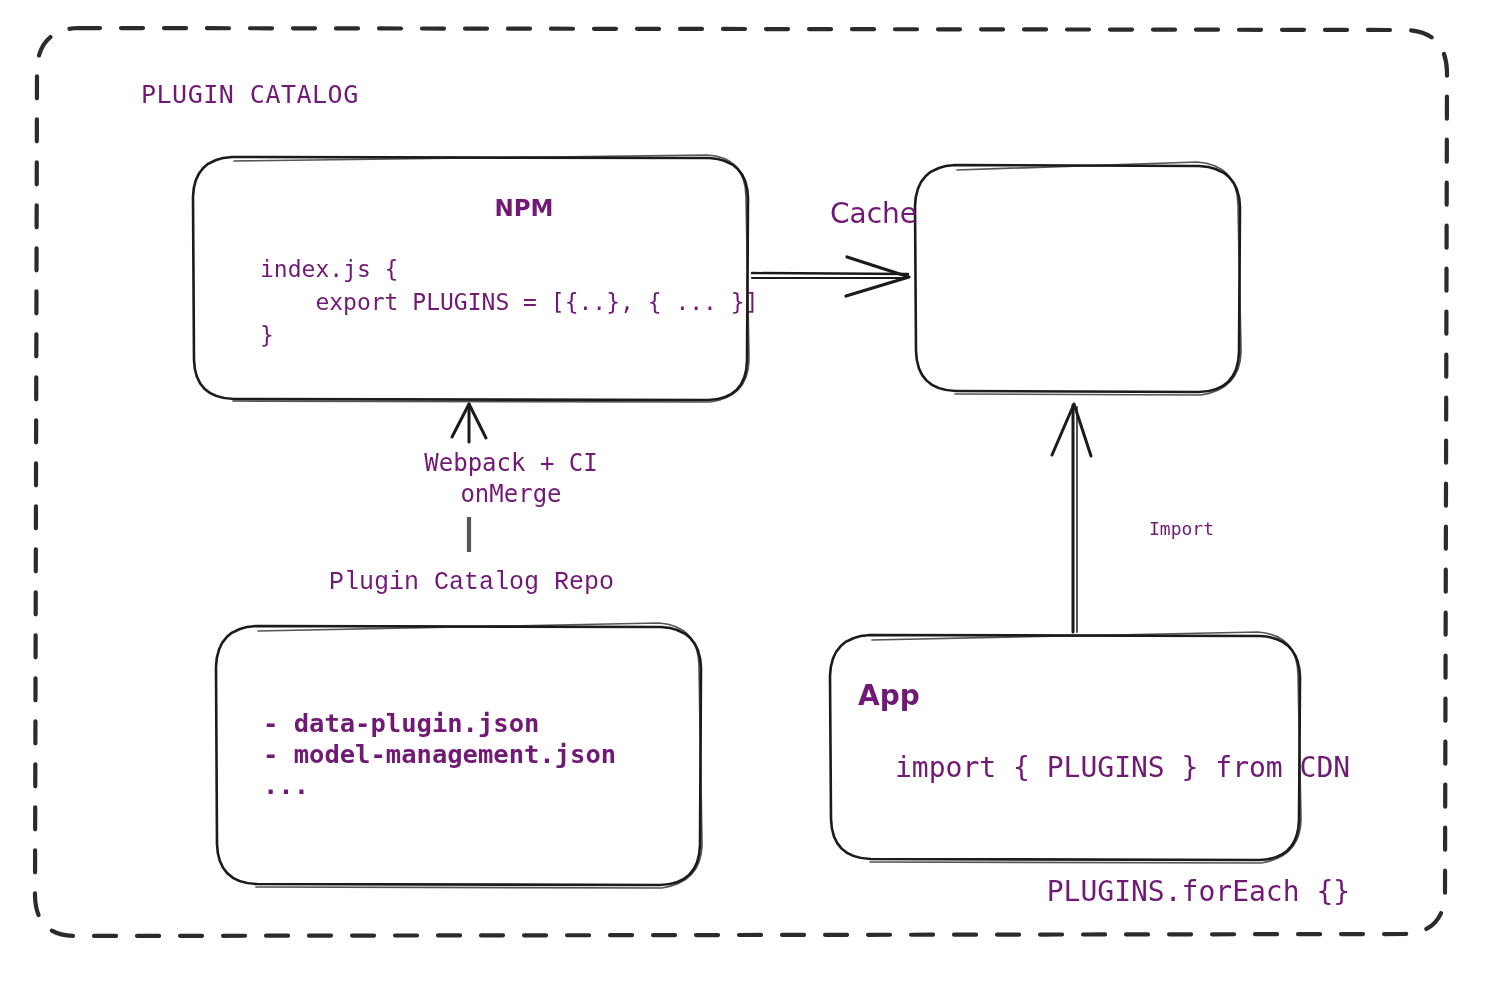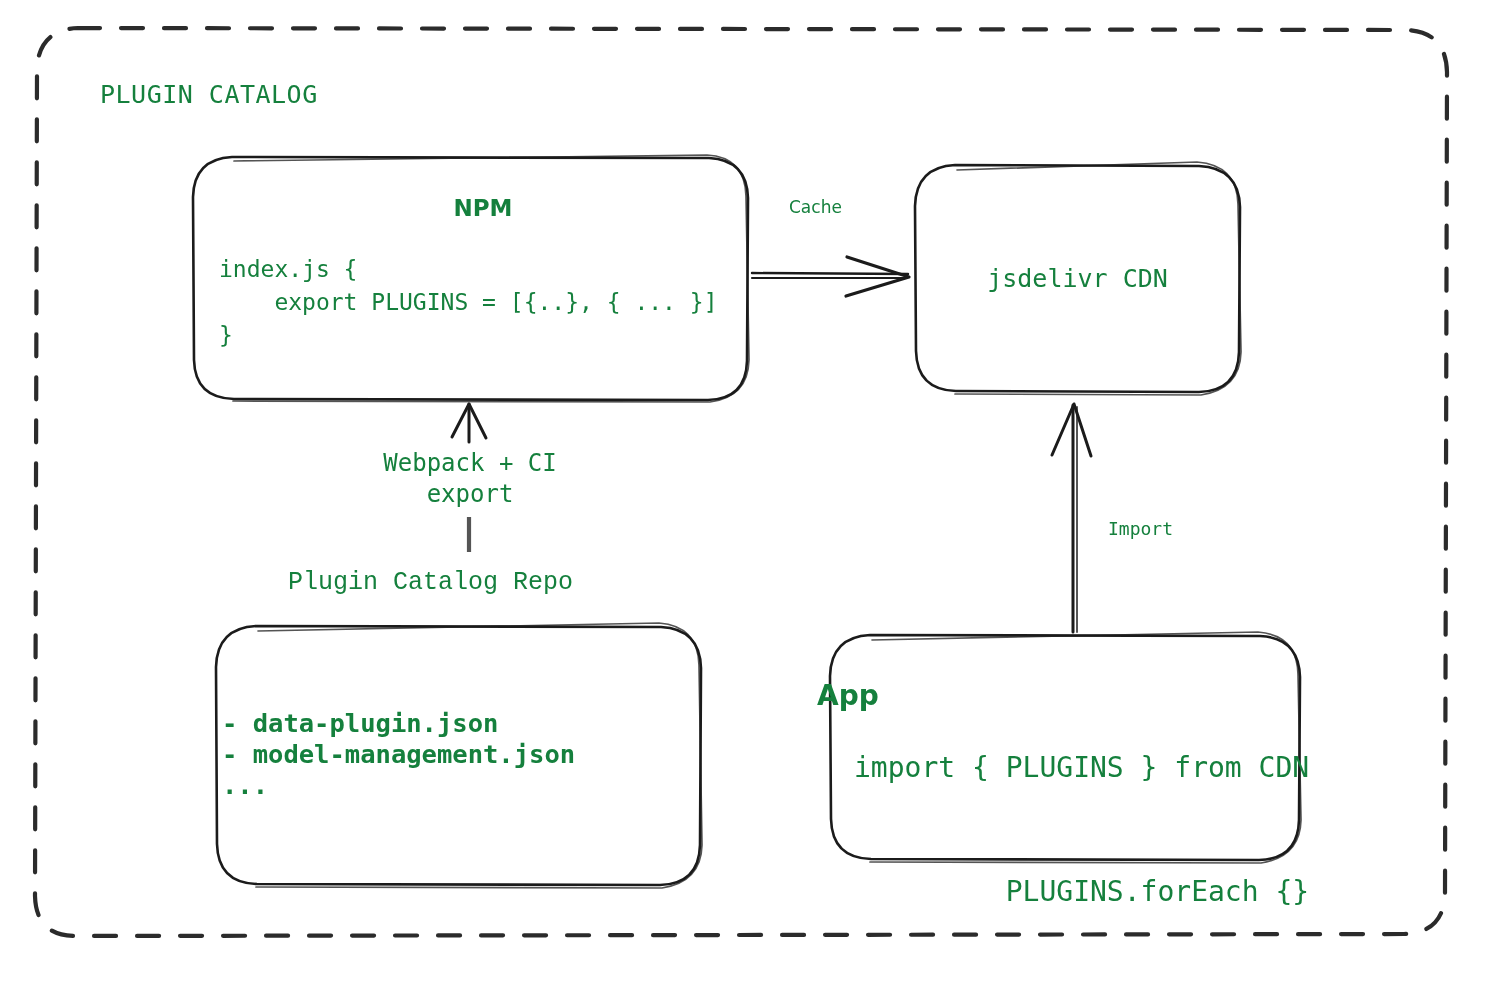--- a/index.html
+++ b/index.html
@@ -20,24 +20,25 @@
   }
   #sketch {
     position: absolute;
     left: 0;
     top: 0;
     width: 1506px;
     height: 1002px;
   }
   .txt {
     position: absolute;
-    color: #15803d;
+    color: #701a75;
     white-space: pre;
     font-family: "DejaVu Sans Mono", monospace;
     line-height: 1.18;
+    margin-left: 41px;
   }
 
   
   #group-title {
     left: 100px;
     top: 80px;
     font-size: 25px;
     letter-spacing: 0.5px;
   }
 
@@ -64,21 +65,21 @@
     top: 264px;
     width: 325px;
     text-align: center;
     font-size: 25px;
   }
 
   
   #cache-label {
     left: 789px;
     top: 197px;
-    font-size: 17px;
+    font-size: 28px;
     font-family: "DejaVu Sans", sans-serif;
   }
 
   
   #webpack-label {
     left: 330px;
     top: 448px;
     width: 280px;
     text-align: center;
     font-size: 24px;
@@ -173,26 +174,25 @@
     </g>
   </svg>
 
   <div class="txt" id="group-title">PLUGIN CATALOG</div>
 
   <div class="txt" id="npm-title">NPM</div>
   <div class="txt" id="npm-code">index.js {
     export PLUGINS = [{..}, { ... }]
 }</div>
 
-  <div class="txt" id="cdn-title">jsdelivr CDN</div>
 
   <div class="txt" id="cache-label">Cache</div>
 
   <div class="txt" id="webpack-label">Webpack + CI
-export</div>
+onMerge</div>
 
   <div class="txt" id="repo-title">Plugin Catalog Repo</div>
   <div class="txt" id="repo-list">- data-plugin.json
 - model-management.json
 ...</div>
 
   <div class="txt" id="app-title">App</div>
   <div class="txt" id="app-code">import { PLUGINS } from CDN
 
 PLUGINS.forEach {}</div>

